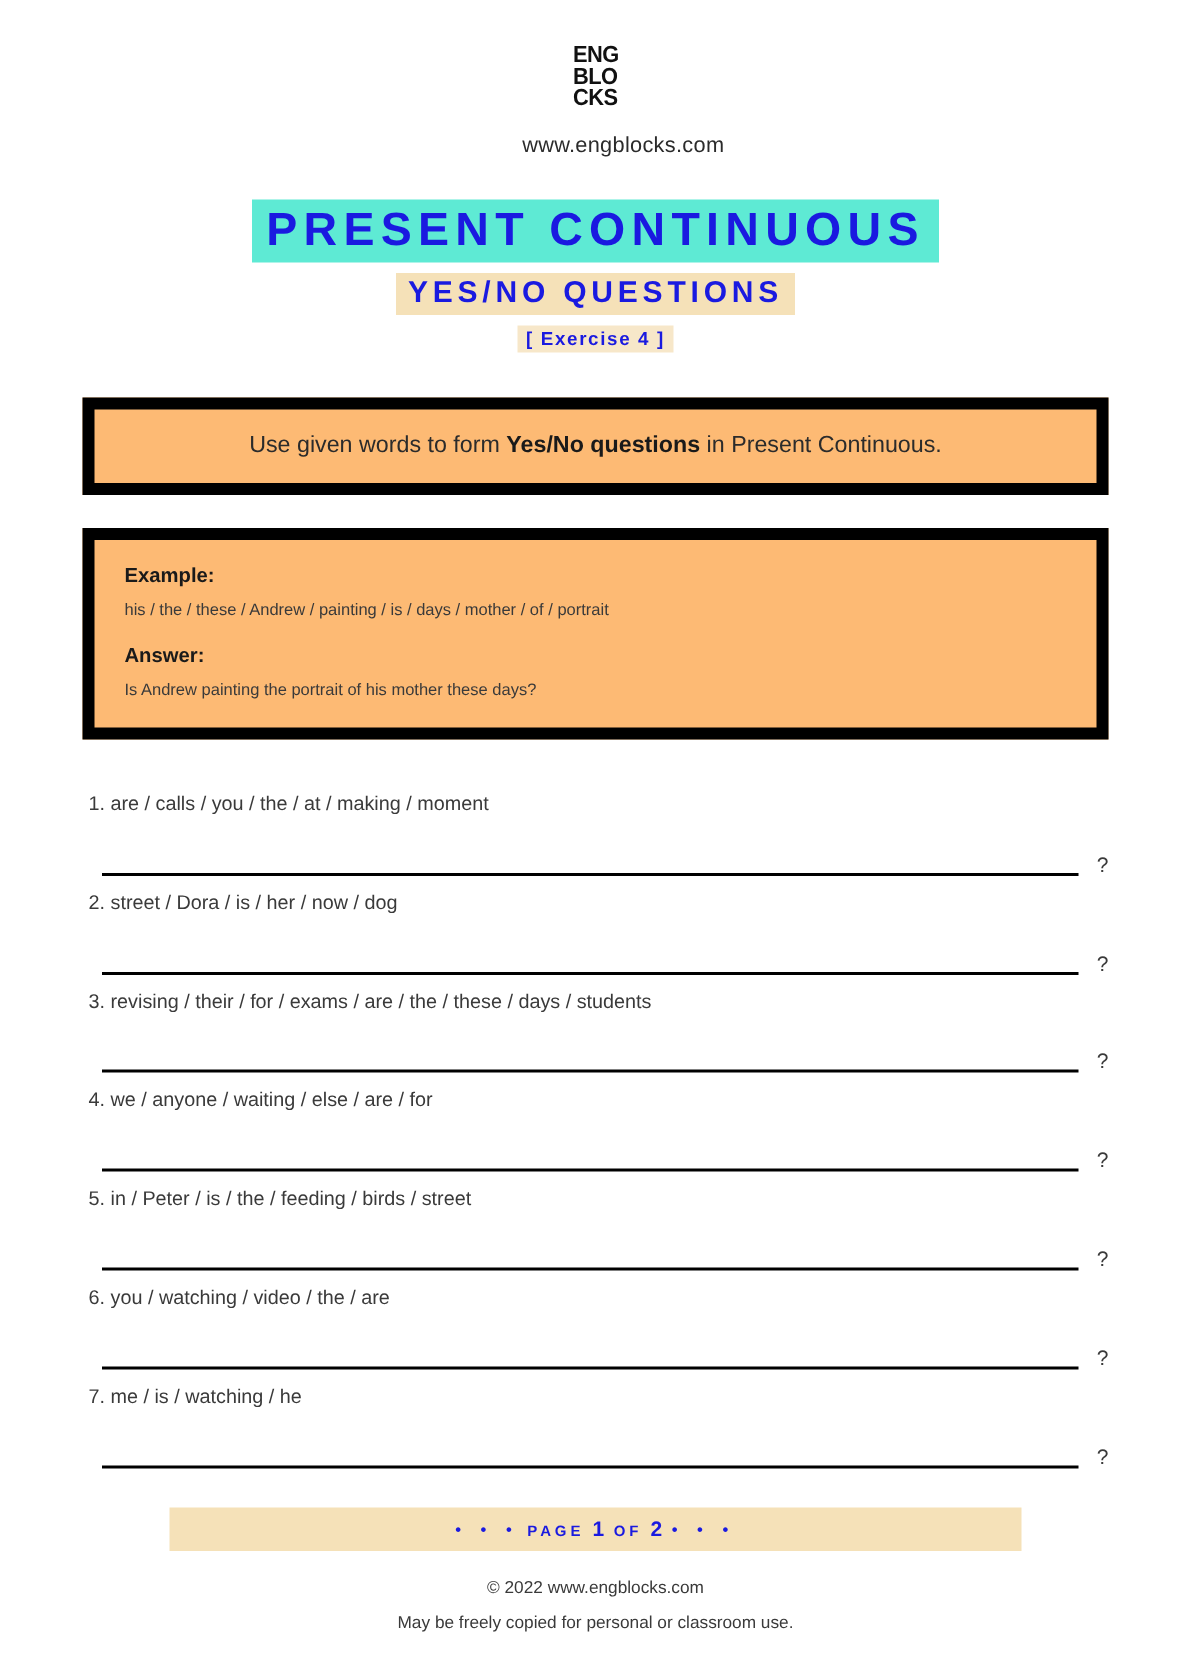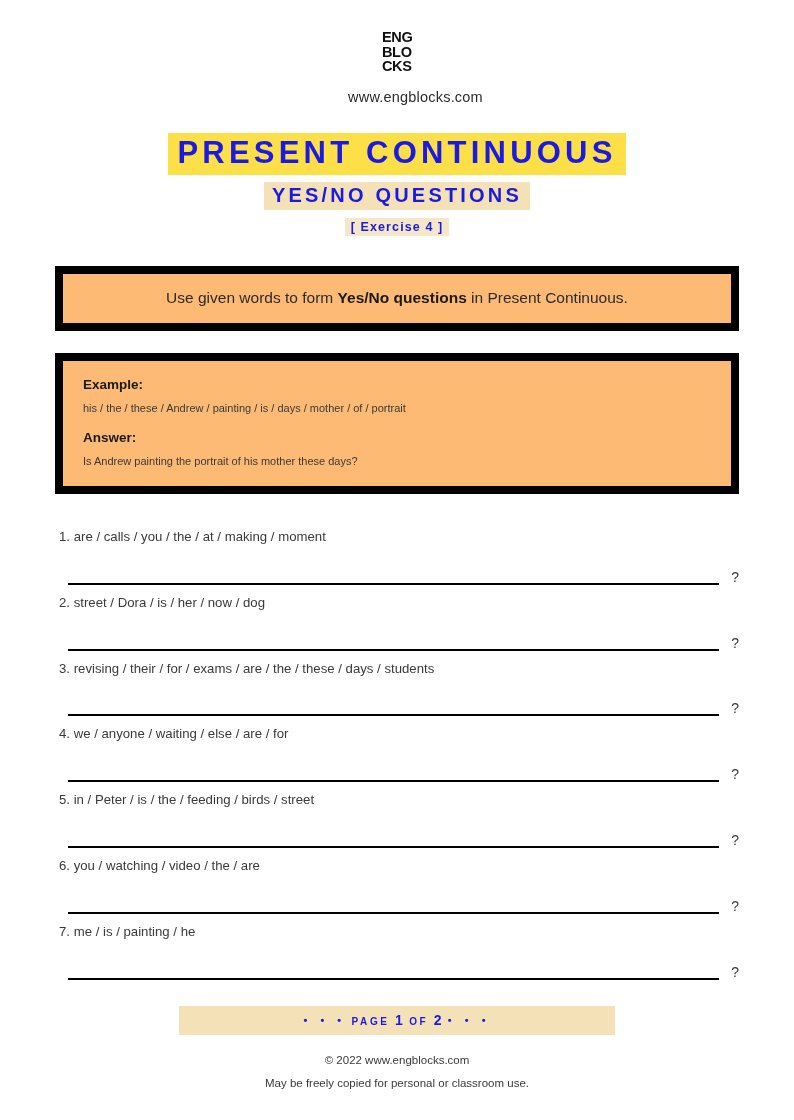--- a/index.html
+++ b/index.html
@@ -41,21 +41,21 @@
     padding-left: 37px;
   }
 
   
   .titles {
     text-align: center;
     margin-top: 28px;
   }
   .title-main {
     display: inline-block;
-    background: #fde047;
+    background: #5eead4;
     color: #1a1ae0;
     font-weight: 700;
     font-size: 31px;
     letter-spacing: 4.2px;
     padding: 3px 9px 4px 9px;
     line-height: 1.12;
   }
   .title-sub-wrap {
     margin-top: 7px;
   }
@@ -159,21 +159,21 @@
 
   
   .page-band-wrap {
     text-align: center;
     margin-top: 26px;
   }
   .page-band {
     display: inline-block;
     background: #f5e1b8;
     padding: 6px 0 7px 0;
-    width: 436px;
+    width: 568px;
     color: #1a1ae0;
     font-size: 10px;
     font-weight: 700;
     letter-spacing: 2.6px;
   }
   .page-band .dots {
     letter-spacing: 5px;
     font-size: 11px;
     vertical-align: 1px;
   }
@@ -294,21 +294,21 @@
     </div>
     <div class="answer-row">
       <span class="answer-line"></span>
       <span class="answer-qmark">?</span>
     </div>
   </div>
 
   <div class="ex-item">
     <div class="ex-question">
       <span>7.</span>
-      <span>me / is / painting / he</span>
+      <span>me / is / watching / he</span>
     </div>
     <div class="answer-row">
       <span class="answer-line"></span>
       <span class="answer-qmark">?</span>
     </div>
   </div>
 
 </div>
 
 <div class="page-band-wrap">

